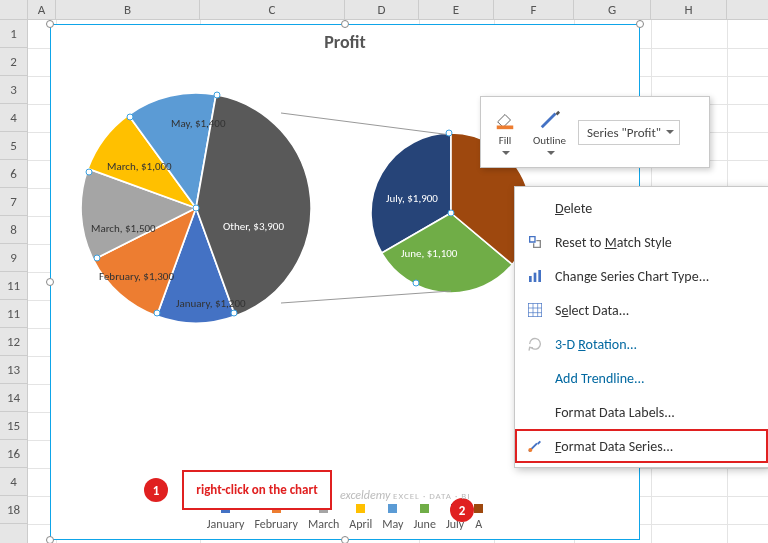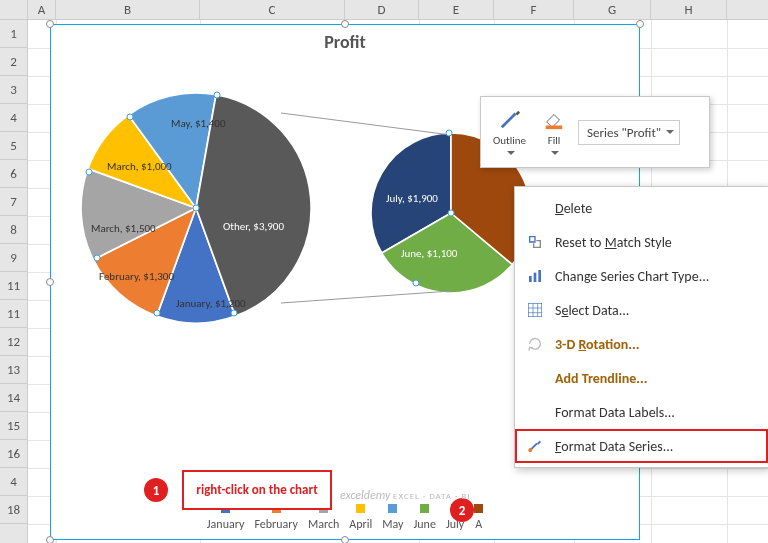--- a/index.html
+++ b/index.html
@@ -132,21 +132,21 @@
     padding: 4px 0;
     margin-left: 34px;
   }
   .ctx-item {
     display: flex; align-items: center;
     height: 34px; padding: 0 12px 0 10px;
     font-size: 14px; color: #333;
     gap: 10px;
   }
   .ctx-item .ic { width: 20px; height: 20px; display:flex; align-items:center; justify-content:center; }
-  .ctx-item.disabled { color: #a16207; font-weight: bold; }
+  .ctx-item.disabled { color: #0369a1; }
   .ctx-item.highlight { outline: 2px solid #e02020; outline-offset: -2px; }
   .ul { text-decoration: underline; }
 
   .callout-box {
     position: absolute;
     top: 470px; left: 182px;
     width: 150px; height: 40px;
     border: 2px solid #e02020;
     background: #fff;
     color: #e02020;
@@ -325,35 +325,35 @@
         <span class="leg-sw" style="background: rgb(158, 72, 14);"></span>
         <span>A</span>
       </div>
     </div>
 </div>
 
 <div class="mini-toolbar">
   <div class="mt-btn">
     <div class="ic">
       <svg width="22" height="22" viewBox="0 0 24 24">
-          <path d="M3 20 L18 5" stroke="#4472c4" stroke-width="3" fill="none"></path>
-          <path d="M18 5 L21 2 L23 4 L20 7 Z" fill="#555"></path>
-        </svg>
-    </div>
-    <span>Outline</span>
+          <path d="M4 14 L12 6 L18 12 L10 20 Z" fill="#fff" stroke="#555"></path>
+          <rect x="3" y="18" width="18" height="4" fill="#ed7d31"></rect>
+        </svg>
+    </div>
+    <span>Fill</span>
       <span class="caret"></span>
   </div>
   <div class="mt-btn">
     <div class="ic">
       <svg width="22" height="22" viewBox="0 0 24 24">
-          <path d="M4 14 L12 6 L18 12 L10 20 Z" fill="#fff" stroke="#555"></path>
-          <rect x="3" y="18" width="18" height="4" fill="#ed7d31"></rect>
-        </svg>
-    </div>
-    <span>Fill</span>
+          <path d="M3 20 L18 5" stroke="#4472c4" stroke-width="3" fill="none"></path>
+          <path d="M18 5 L21 2 L23 4 L20 7 Z" fill="#555"></path>
+        </svg>
+    </div>
+    <span>Outline</span>
       <span class="caret"></span>
   </div>
   <div class="mt-drop">
     <span>Series "Profit"</span>
   </div>
 </div>
 
 <div class="ctx-menu">
     <div class="ctx-item">
       <span class="ic"></span>

